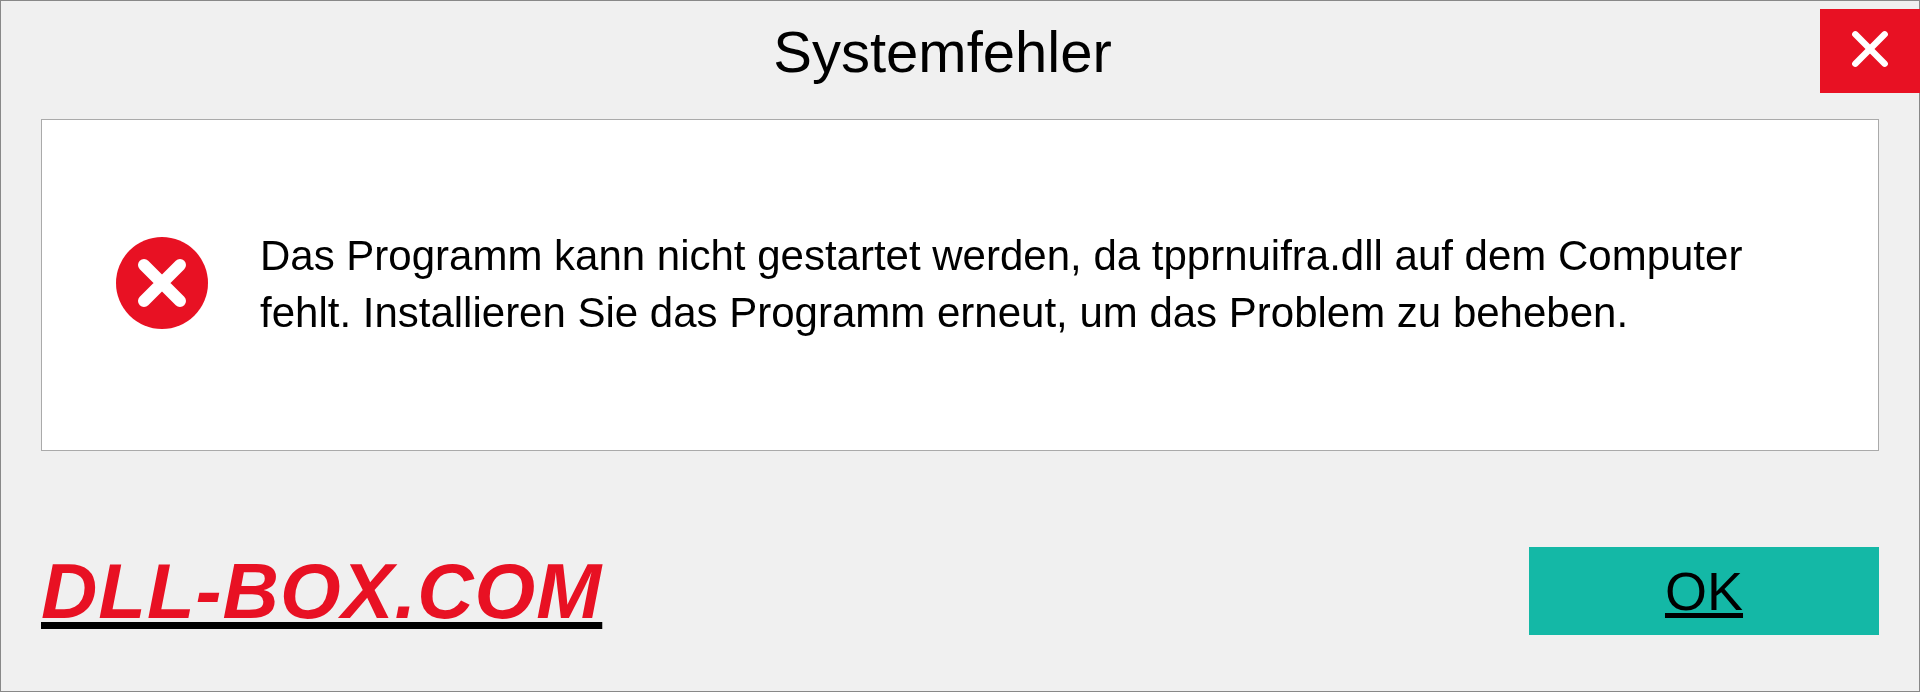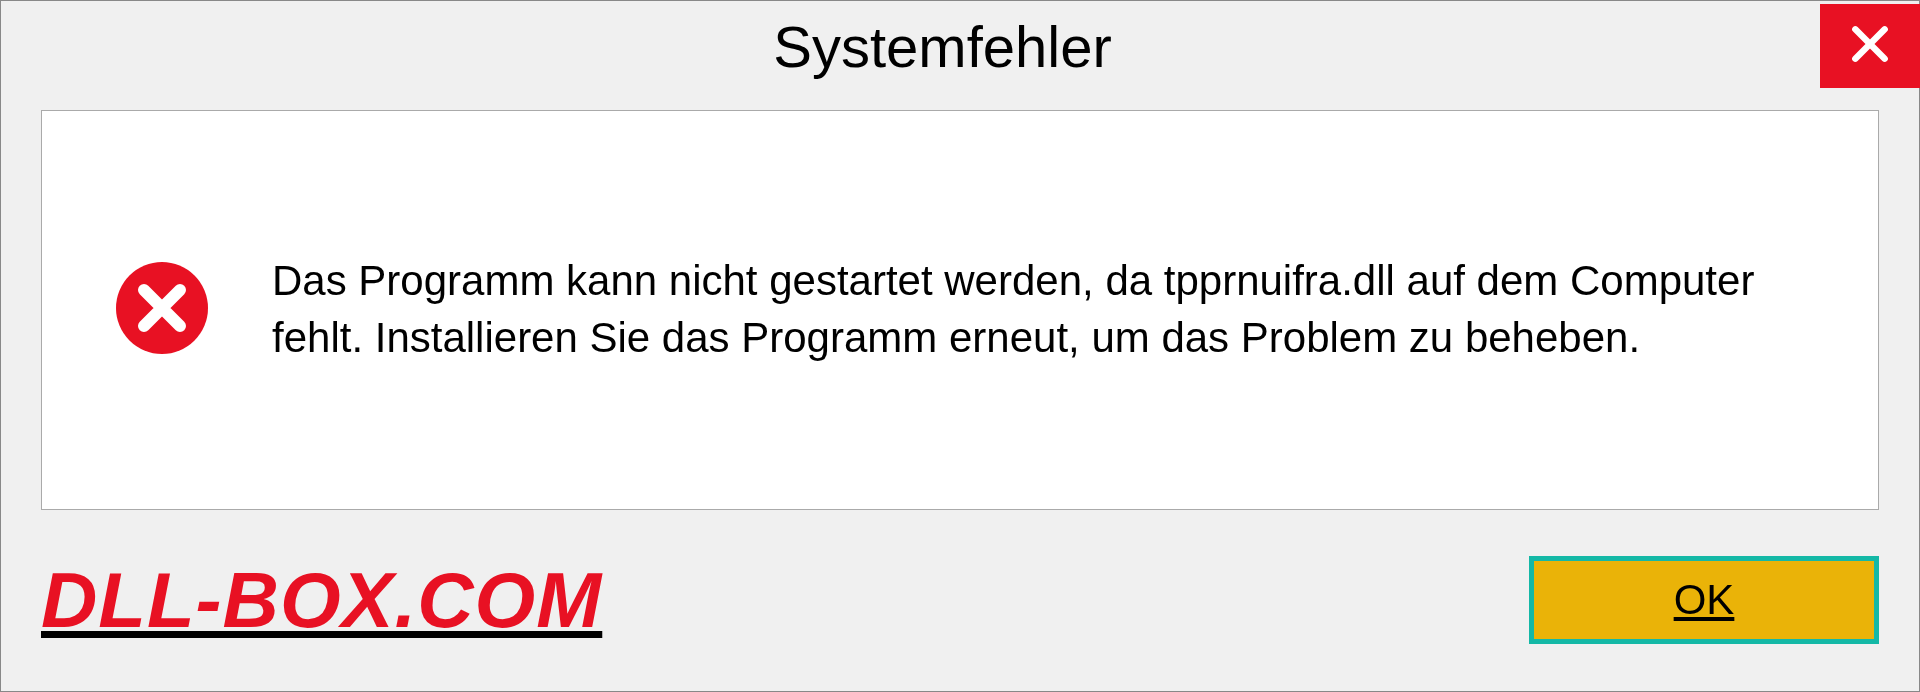--- a/index.html
+++ b/index.html
@@ -50,25 +50,25 @@
     }
     .close-button svg {
       width: 44px;
       height: 44px;
     }
     .content-panel {
       margin: 18px 40px 0 40px;
       background: #fff;
       border: 1px solid #aaa;
       flex: 0 0 auto;
-      height: 400px;
+      height: 332px;
       display: flex;
       align-items: center;
       padding: 40px 60px 40px 70px;
-      gap: 60px;
+      gap: 48px;
     }
     .error-icon-wrap {
       flex: 0 0 auto;
     }
     .error-icon {
       width: 100px;
       height: 100px;
     }
     .message-text {
       font-size: 42px;
@@ -89,23 +89,23 @@
       font-size: 78px;
       font-weight: 800;
       color: #e81123;
       letter-spacing: 1px;
       font-style: italic;
       font-family: Arial, sans-serif;
     }
     .ok-button {
       width: 350px;
       height: 88px;
-      background: #eab308;
-      border: 5px solid #14b8a6;
-      font-size: 42px;
+      background: #14b8a6;
+      border: 2px solid #14b8a6;
+      font-size: 54px;
       color: #000;
       cursor: pointer;
       display: flex;
       align-items: center;
       justify-content: center;
       font-family: inherit;
     }
   </style>
 </head>
 <body>

